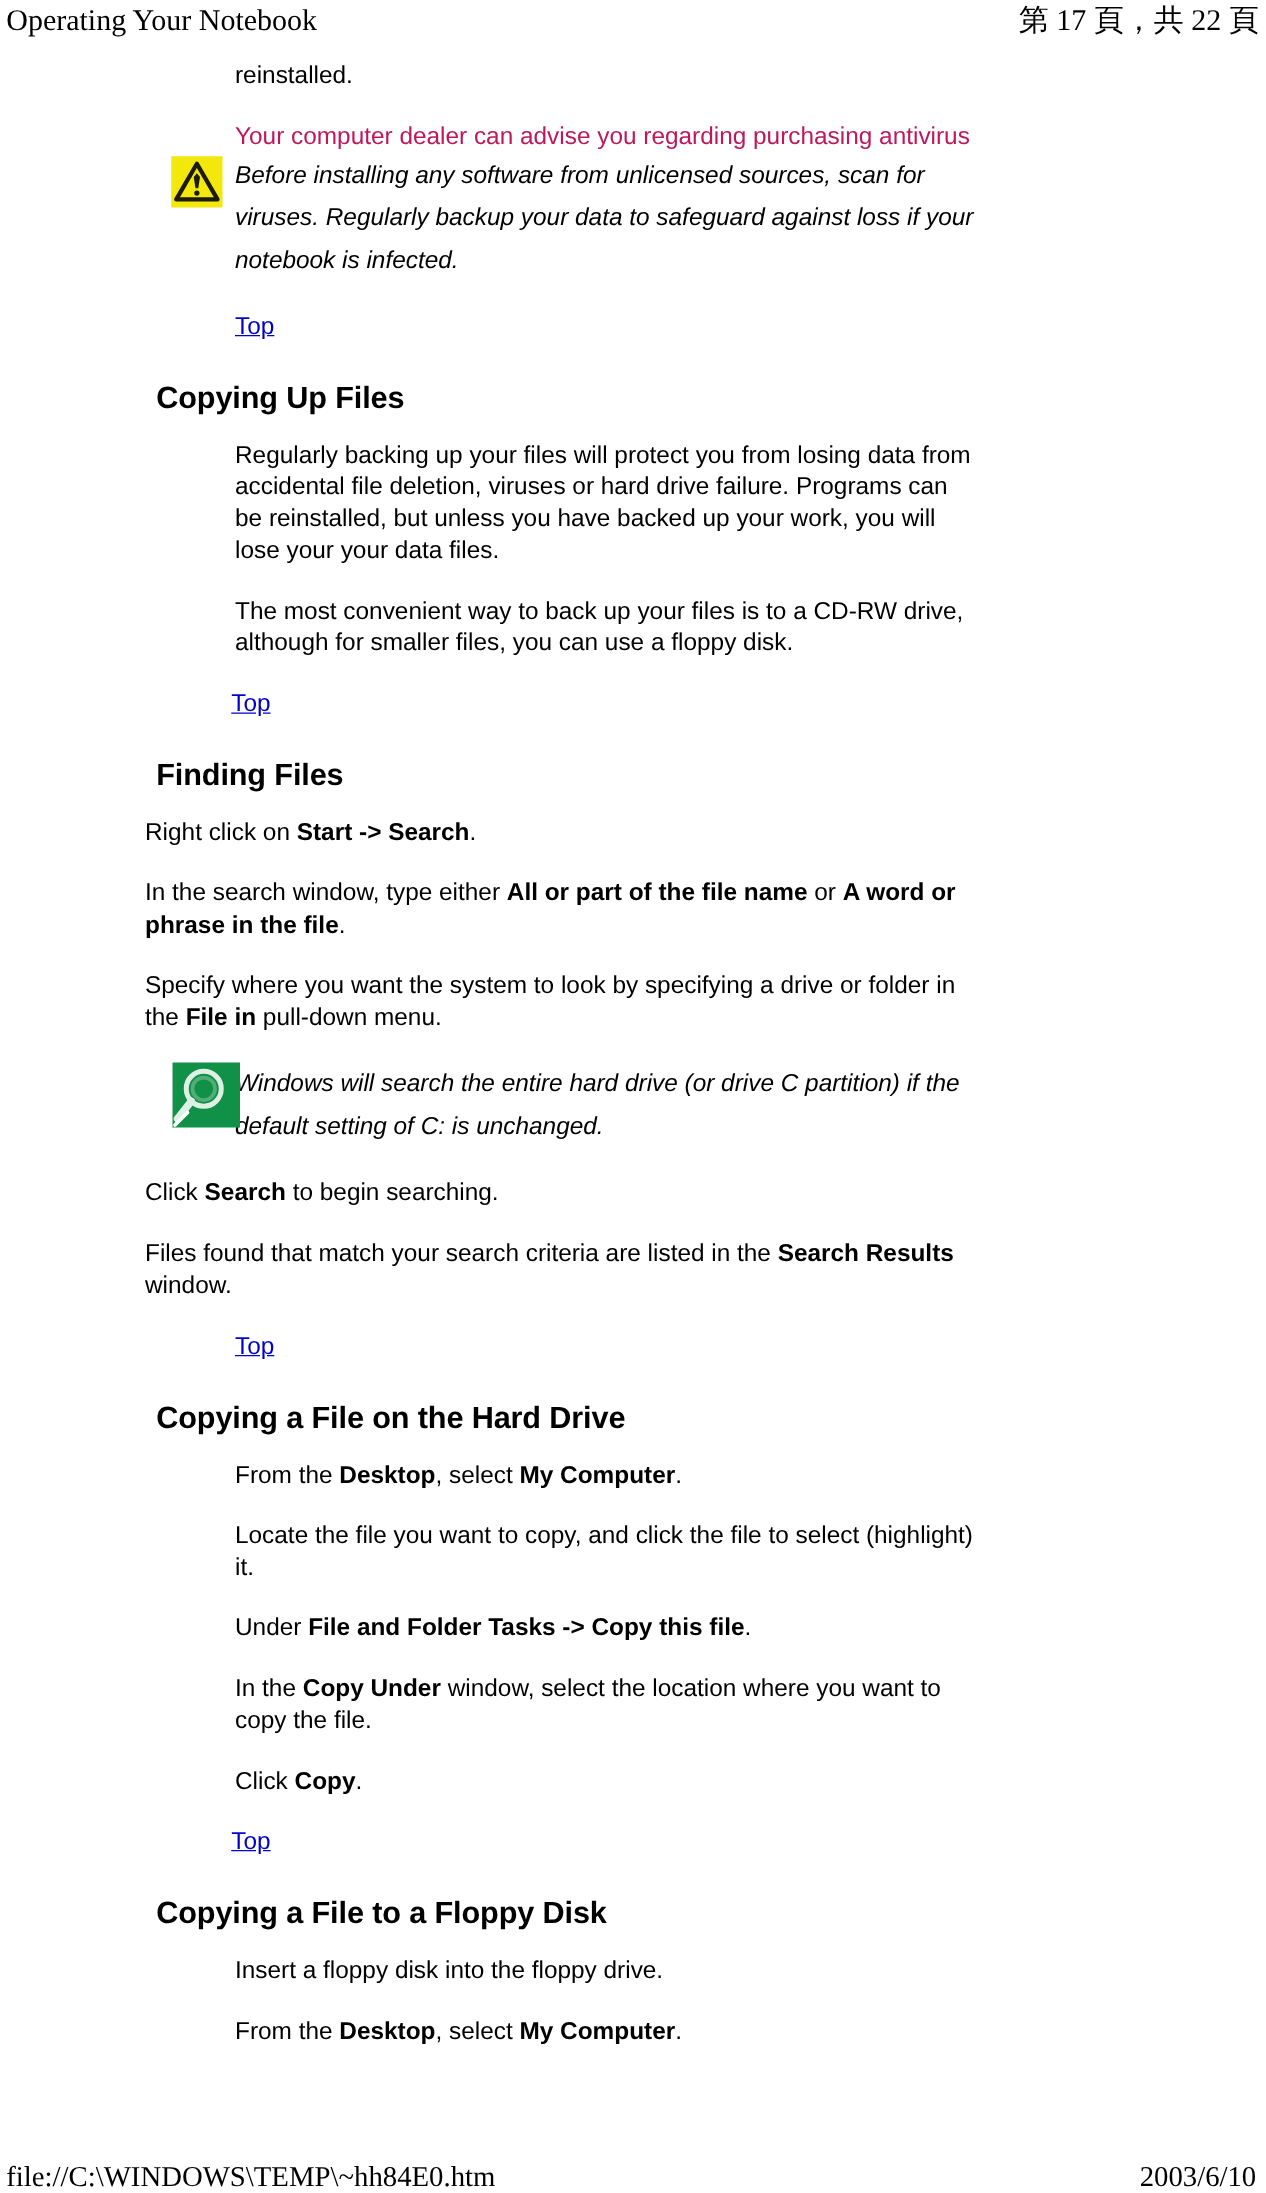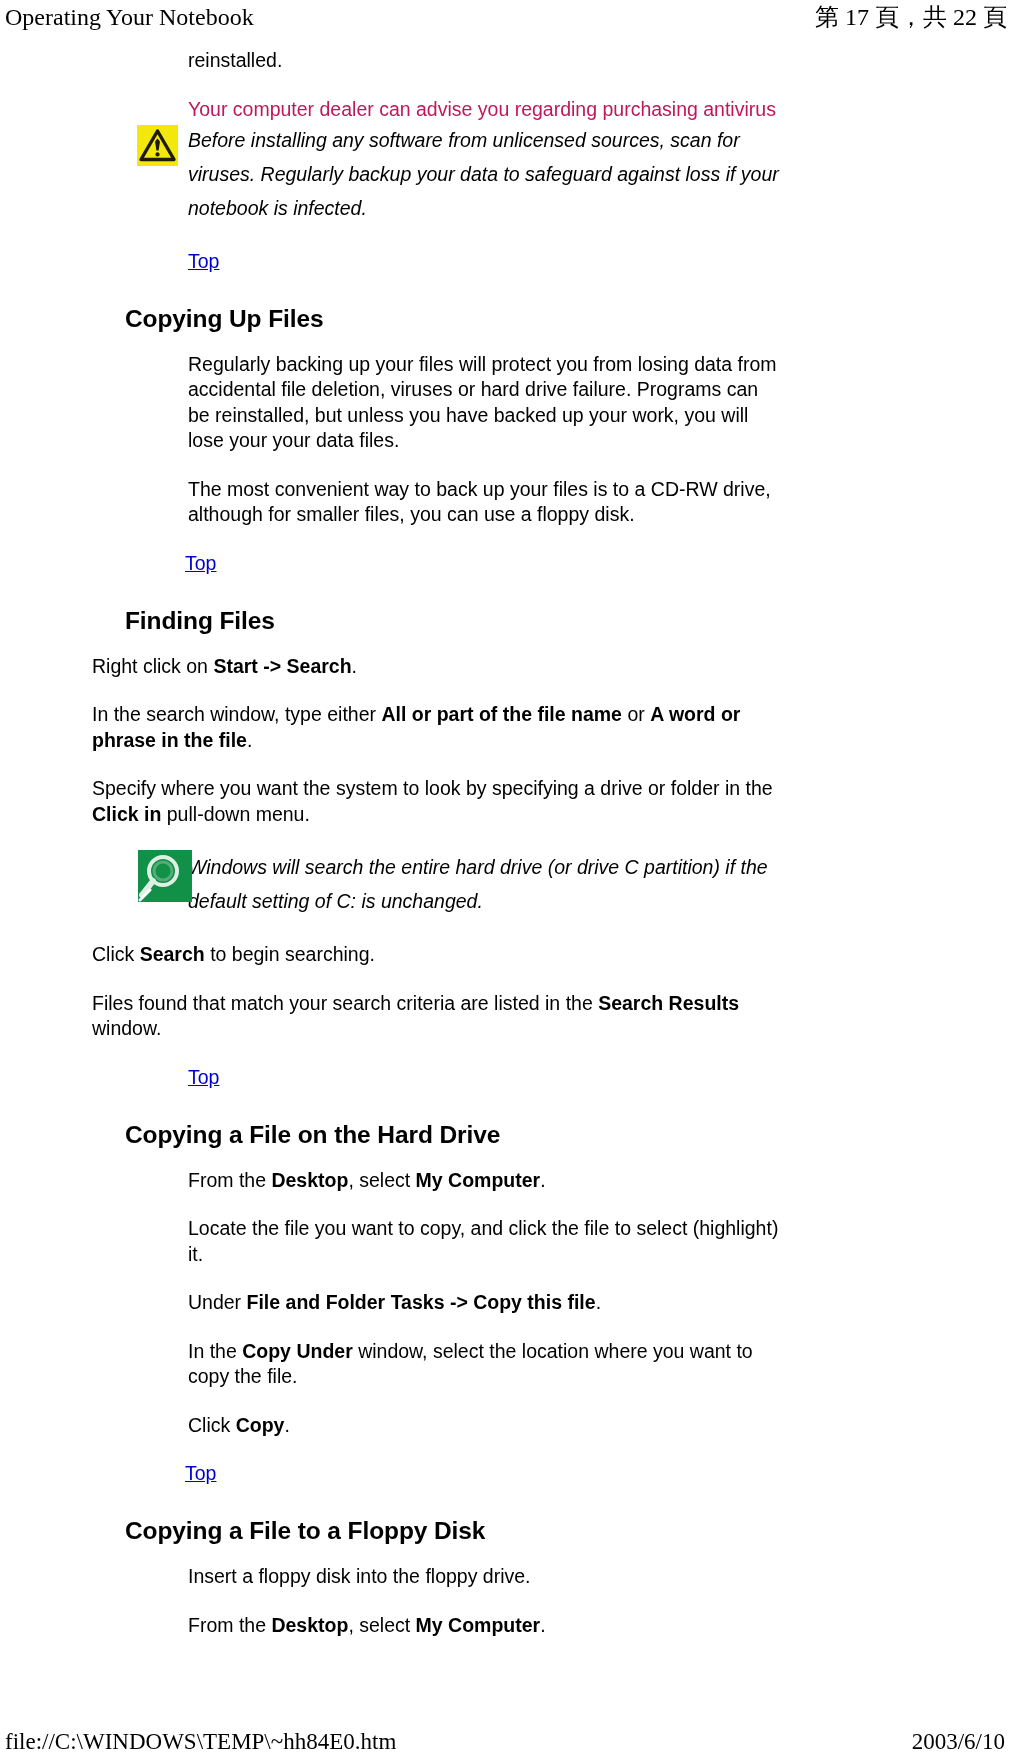--- a/index.html
+++ b/index.html
@@ -78,21 +78,21 @@
   }
 
   .para {
     font-size: 19.5px;
     line-height: 25.5px;
     margin: 0 0 23px 0;
     padding: 0;
     color: #000;
   }
   .indent-1 { margin-left: 188px; margin-right: 232px; }
-  .indent-2 { margin-left: 92px; margin-right: 238px; }
+  .indent-2 { margin-left: 116px; margin-right: 238px; }
 
   h2.section-heading {
     font-size: 24.5px;
     line-height: 30px;
     font-weight: bold;
     margin: 0 0 18px 0;
     padding: 0;
     margin-left: 125px;
     letter-spacing: -0.1px;
   }
@@ -210,21 +210,21 @@
 
     <a href="#" class="top-link top-link-pos-b">Top</a>
 
     
     <h2 class="section-heading">Finding Files</h2>
 
     <p class="para indent-2"><span>Right click on </span><b>Start -&gt; Search</b><span>.</span></p>
 
     <p class="para indent-2"><span>In the search window, type either </span><b>All or part of the file name</b><span> or </span><b>A word or phrase in the file</b><span>.</span></p>
 
-    <p class="para indent-2"><span>Specify where you want the system to look by specifying a drive or folder in the </span><b>Click in</b><span> pull-down menu.</span></p>
+    <p class="para indent-2"><span>Specify where you want the system to look by specifying a drive or folder in the </span><b>File in</b><span> pull-down menu.</span></p>
 
     
     <div class="note note-search">
       <span class="icon-search">
         <svg width="54" height="52" viewBox="0 0 54 52" aria-hidden="true">
           <g stroke="#e9f5ec" stroke-width="4" fill="none" opacity="0.95">
             <circle cx="25" cy="21" r="14"></circle>
             <line x1="15" y1="31" x2="4" y2="45" stroke-width="6" stroke-linecap="round"></line>
           </g>
           <circle cx="25" cy="21" r="9" fill="none" stroke="#53ad77" stroke-width="3"></circle>

